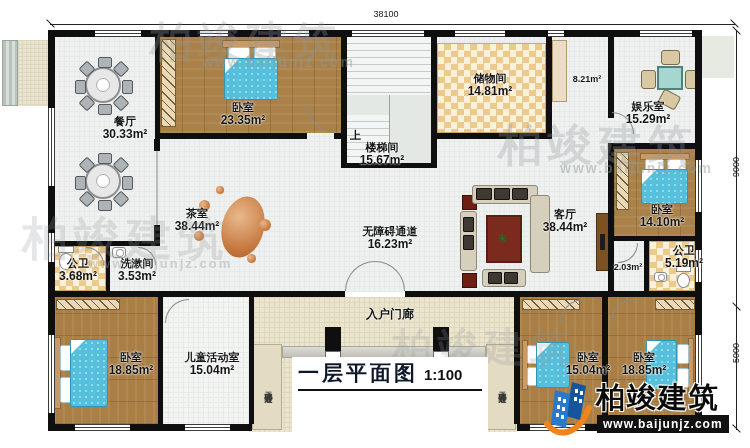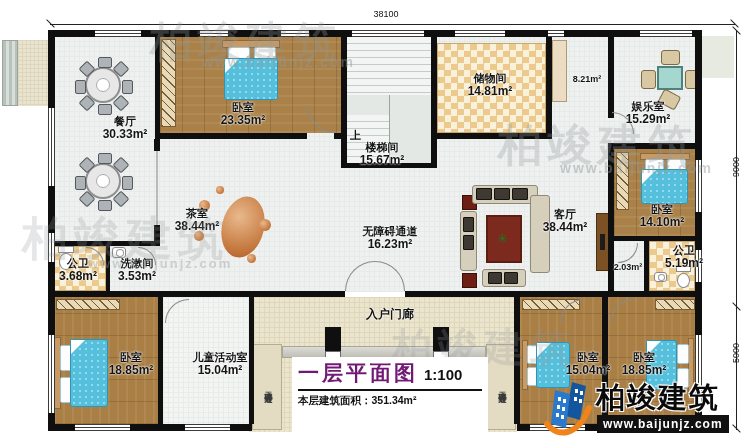--- a/index.html
+++ b/index.html
@@ -89,21 +89,21 @@
   .dimline{position:absolute;background:#222;z-index:5;}
   .tick{position:absolute;width:11px;height:1px;background:#222;transform:rotate(45deg);z-index:5;}
   .dimtext{position:absolute;z-index:5;font-size:9px;color:#111;background:#fff;text-align:center;}
   .dimtext-v{transform:rotate(-90deg);}
   
   .wm{position:absolute;z-index:30;font-weight:700;color:rgba(145,152,156,.30);letter-spacing:6px;white-space:nowrap;pointer-events:none;}
   .wmurl{position:absolute;z-index:30;font-weight:700;color:rgba(145,152,156,.45);letter-spacing:2px;white-space:nowrap;pointer-events:none;}
   
   .titleblock{position:absolute;left:292px;top:357px;width:196px;height:86px;background:#fff;z-index:40;padding:2px 6px;box-sizing:border-box;}
   .tb-row1{display:flex;align-items:baseline;gap:6px;border-bottom:2px solid #111;padding-bottom:2px;}
-  .tb-title{font-size:21px;font-weight:700;letter-spacing:3px;color:#701a75;}
+  .tb-title{font-size:21px;font-weight:700;letter-spacing:3px;color:#0f172a;}
   .tb-scale{font-size:15px;font-weight:700;color:#111;}
   .tb-line{font-size:10.5px;font-weight:700;color:#111;margin-top:3px;white-space:nowrap;}
   .tb-gap{display:inline-block;width:14px;}
   
   .logo{position:absolute;left:542px;top:378px;width:196px;height:64px;z-index:41;}
   .logo-name{position:absolute;left:54px;top:0px;font-size:29px;font-weight:700;letter-spacing:2px;color:#0a0a0a;
              text-shadow:-1px -1px 0 #fff,1px -1px 0 #fff,-1px 1px 0 #fff,1px 1px 0 #fff;}
   .logo-url{position:absolute;left:55px;top:37px;background:#111;color:#fff;font-size:12px;font-weight:700;letter-spacing:1px;padding:2px 6px;}
 </style>
 </head>
@@ -360,43 +360,40 @@
     <span>卧室</span><span class="area">14.10m²</span></div>
   <div class="lbl" style="left:684px;top:244px;">
     <span>公卫</span><span class="area">5.19m²</span></div>
   <div class="lbl area-only" style="left:628px;top:262px;">2.03m²</div>
   <div class="lbl" style="left:78px;top:257px;">
     <span>公卫</span><span class="area">3.68m²</span></div>
   <div class="lbl" style="left:137px;top:257px;">
     <span>洗漱间</span><span class="area">3.53m²</span></div>
   <div class="lbl" style="left:131px;top:351px;">
     <span>卧室</span><span class="area">18.85m²</span></div>
-  <div class="lbl" style="left:220px;top:351px;">
+  <div class="lbl" style="left:212px;top:351px;">
     <span>儿童活动室</span><span class="area">15.04m²</span></div>
   <div class="lbl" style="left:588px;top:351px;">
     <span>卧室</span><span class="area">15.04m²</span></div>
   <div class="lbl" style="left:644px;top:351px;">
     <span>卧室</span><span class="area">18.85m²</span></div>
   <div class="lbl porchlbl" style="left:390px;top:308px;">入户门廊</div>
 
   <div class="wm" style="left:150px;top:14px;font-size:42px;">柏竣建筑</div>
   <div class="wmurl" style="left:202px;top:54px;font-size:14px;">www.baijunjz.com</div>
   <div class="wm" style="left:498px;top:116px;font-size:44px;">柏竣建筑</div>
   <div class="wmurl" style="left:560px;top:160px;font-size:14px;">www.baijunjz.com</div>
   <div class="wm" style="left:22px;top:208px;font-size:46px;color:rgba(145,152,156,.24);">柏竣建筑</div>
   <div class="wmurl" style="left:88px;top:256px;font-size:13px;color:rgba(145,152,156,.38);">www.baijunjz.com</div>
   <div class="wm" style="left:392px;top:320px;font-size:40px;color:rgba(145,152,156,.24);">柏竣建筑</div>
 
   <div class="titleblock">
     <div class="tb-row1">
       <span class="tb-title">一层平面图</span>
       <span class="tb-scale">1:100</span>
-    </div>
-    <div class="tb-line">
-      <span>本层建筑面积：</span><span>351.34m²</span>
     </div>
   </div>
 
   <div class="logo">
     <span style="position:absolute;left:0;top:2px;">
       <svg width="52" height="58" viewBox="0 0 52 58" xmlns="http://www.w3.org/2000/svg">
         <path d="M5 44 C16 58 36 56 47 28" fill="none" stroke="#f0841c" stroke-width="6" stroke-linecap="round"></path>
         <path d="M30 2 L44 6 L38 40 L24 36 Z" fill="#14569e"></path>
         <path d="M13 10 L28 14 L24 48 L9 44 Z" fill="#2b79cc"></path>
         <g fill="#fff">

